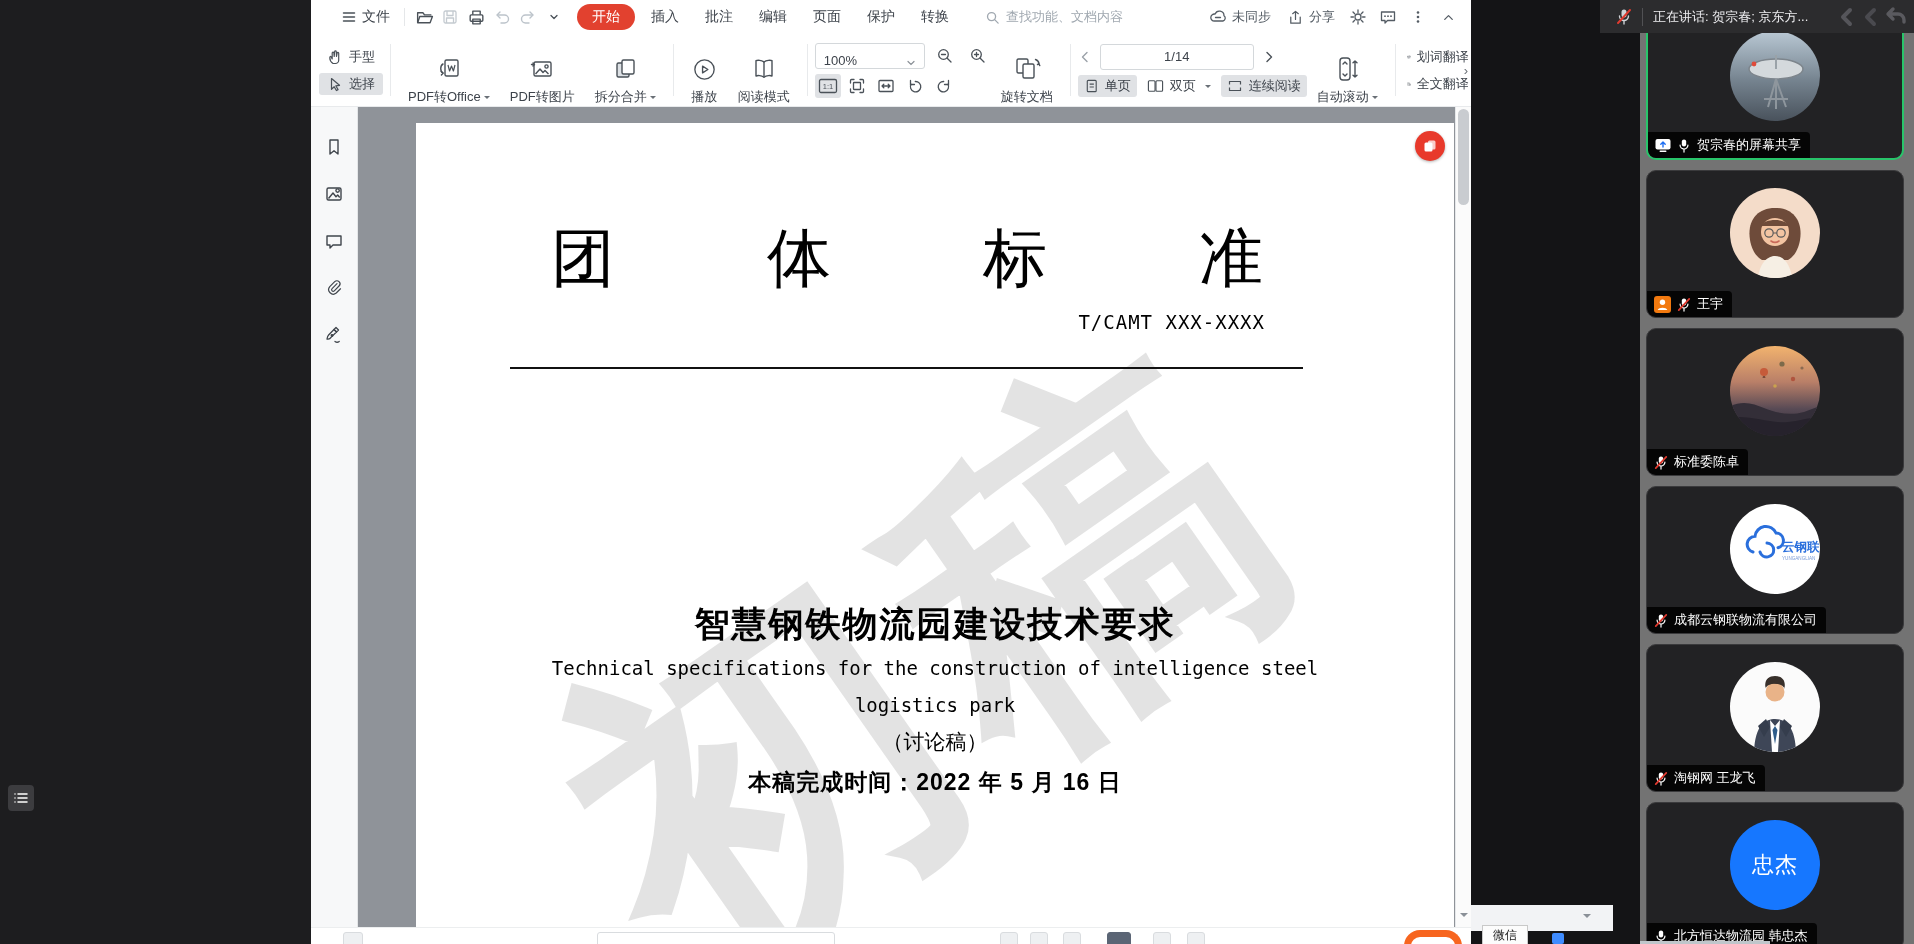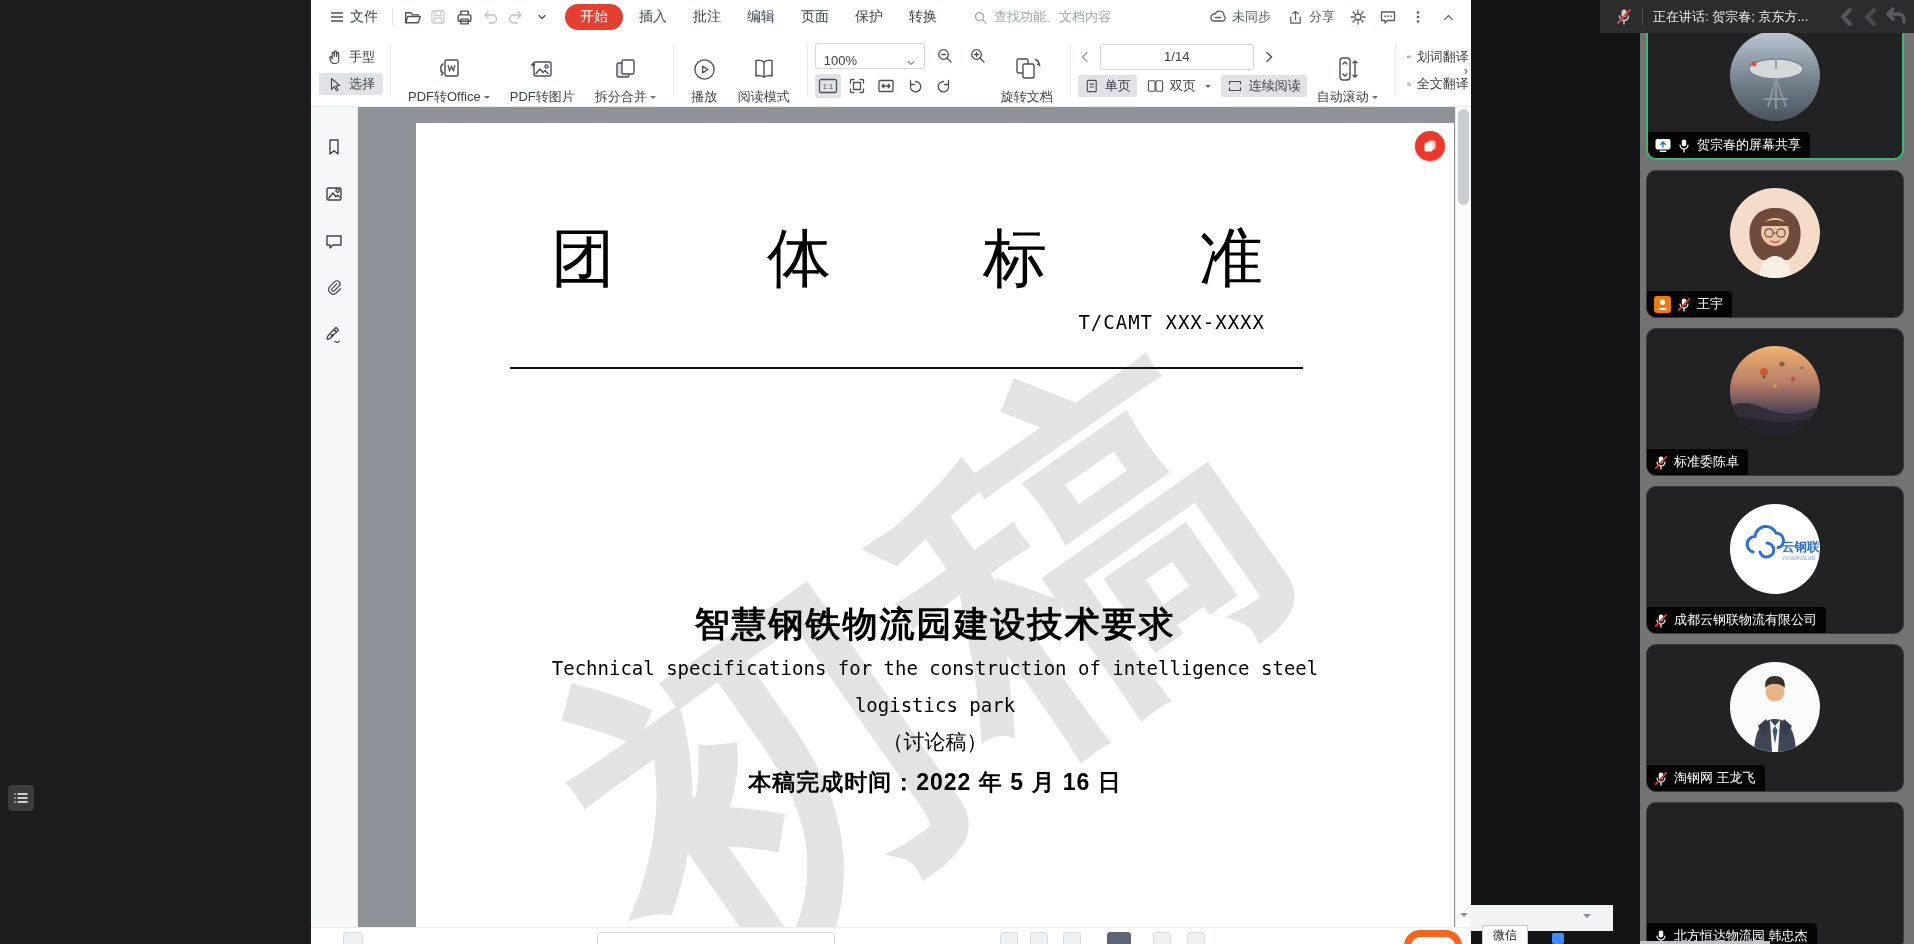--- a/index.html
+++ b/index.html
@@ -5,21 +5,21 @@
   html,body{margin:0;padding:0;background:#141416;}
   .screen{position:relative;width:1914px;height:944px;overflow:hidden;background:#141416;
           font-family:"Liberation Sans",sans-serif;-webkit-font-smoothing:antialiased;}
   
   .left-strip{position:absolute;left:0;top:0;width:311px;height:944px;background:#1d1d1f;}
   .thumb-toggle{position:absolute;left:8px;top:785px;width:26px;height:26px;background:#3c3c3f;
                 border-radius:4px;display:flex;align-items:center;justify-content:center;}
   
   .wps{position:absolute;left:311px;top:0;width:1160px;height:944px;background:#fff;
        display:flex;flex-direction:column;overflow:hidden;}
-  .menubar{height:34px;flex:none;display:flex;align-items:center;padding:0 10px;font-size:14px;color:#3d434b;}
+  .menubar{height:34px;flex:none;display:flex;align-items:center;padding:0 10px;font-size:14px;color:#3d434b;margin-left:12px;}
   .mitem{display:flex;align-items:center;gap:5px;padding:0 8px;white-space:nowrap;}
   .vsep{width:1px;height:18px;background:#e5e7e9;margin:0 6px;flex:none;}
   .icbtn{width:26px;height:24px;display:flex;align-items:center;justify-content:center;flex:none;}
   .tabs{display:flex;align-items:center;gap:6px;margin-left:10px;}
   .tab{padding:4px 10px;white-space:nowrap;}
   .tab.pill{background:#e2412f;color:#fff;border-radius:15px;padding:4px 15px;}
   .searchbox{display:flex;align-items:center;gap:6px;margin-left:26px;color:#a0a8b0;font-size:13px;min-width:170px;}
   .mright{margin-left:auto;display:flex;align-items:center;gap:4px;}
   .mright .mitem{padding:0 6px;font-size:13px;color:#545c64;}
   
@@ -704,20 +704,23 @@
             <rect x="5.5" y="1.5" width="5" height="8" rx="2.5" fill="#fff"></rect>
             <path d="M3.5 8a4.5 4.5 0 0 0 9 0" stroke="#fff" stroke-width="1.4" fill="none" stroke-linecap="round"></path>
             <path d="M8 13v3" stroke="#fff" stroke-width="1.4" stroke-linecap="round"></path>
             <path d="M2 15 14 2" stroke="#e03a2f" stroke-width="2" stroke-linecap="round"></path>
           </svg>
         <span>淘钢网 王龙飞</span>
       </div>
     </div>
 
     <div class="tile" style="top:802px;">
+      <div class="avatar" style="background:#1677ff;display:flex;align-items:center;justify-content:center;">
+        <span style="color:#fff;font-size:22px;letter-spacing:1px;">忠杰</span>
+      </div>
       <div class="tag">
         <svg width="14" height="15" viewBox="0 0 16 17">
             <rect x="5.5" y="1.5" width="5" height="8" rx="2.5" fill="#fff"></rect>
             <path d="M3.5 8a4.5 4.5 0 0 0 9 0" stroke="#fff" stroke-width="1.4" fill="none" stroke-linecap="round"></path>
             <path d="M8 13v3" stroke="#fff" stroke-width="1.4" stroke-linecap="round"></path>
           </svg>
         <span>北方恒达物流园 韩忠杰</span>
       </div>
     </div>
   </div>

